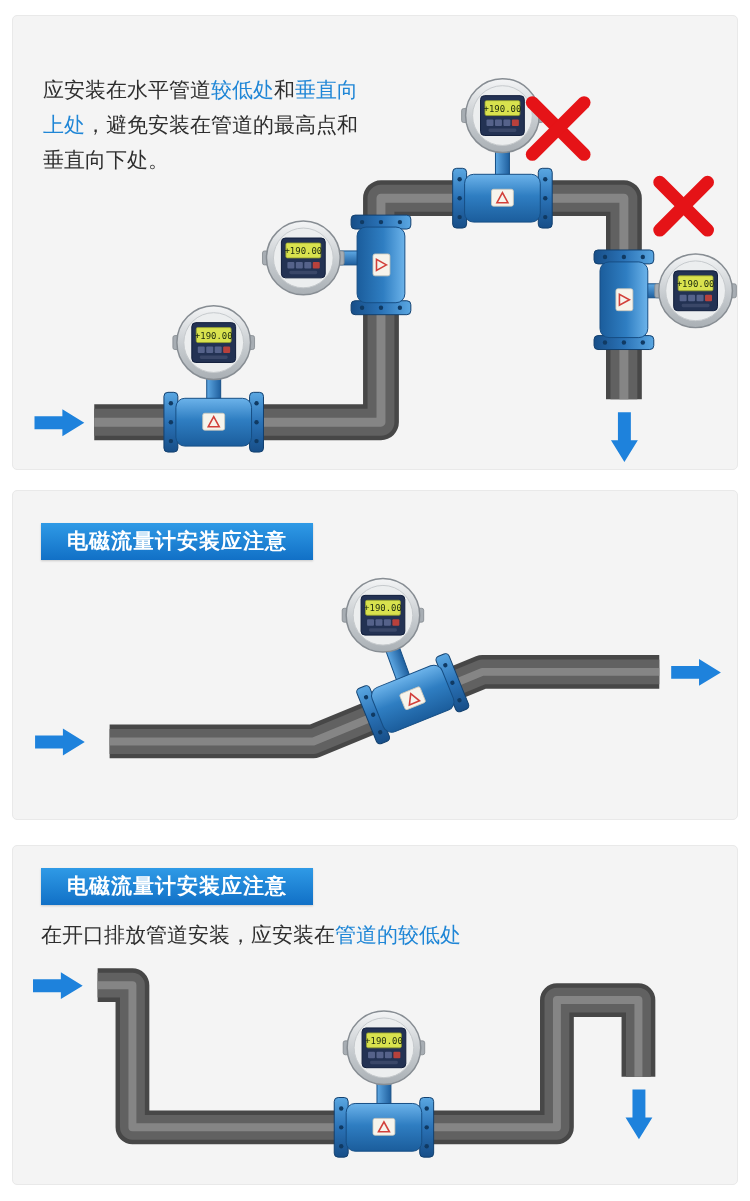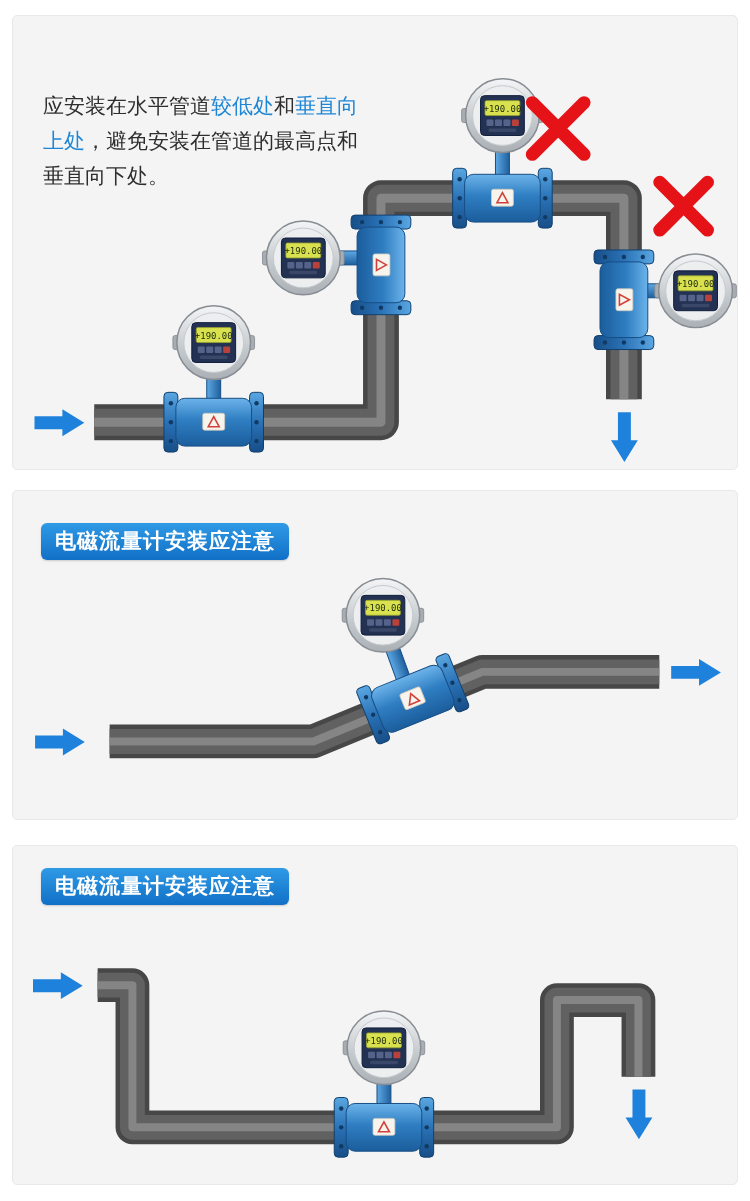--- a/index.html
+++ b/index.html
@@ -18,32 +18,32 @@
     overflow:hidden;
   }
   #panel1 { height:455px; }
   #panel2 { height:330px; margin-top:20px; }
   #panel3 { height:340px; margin-top:25px; }
   .diagram { position:absolute; left:0; top:0; width:100%; height:100%; display:block; }
   .copy { position:absolute; z-index:2; }
   .instruction {
     font-size:21px; line-height:35px; color:#2e2e2e;
   }
-  #panel1 .instruction { left:30px; top:72px; width:324px; }
+  #panel1 .instruction { left:30px; top:56px; width:324px; }
   #panel2 .instruction { left:28px; top:82px; white-space:nowrap; }
   #panel3 .instruction { left:28px; top:71px; white-space:nowrap; }
   .hl { color:#1f86d6; }
   .badge {
     position:absolute; z-index:2;
     display:inline-block;
     background:linear-gradient(180deg,#2f9ae6,#1170c6);
     color:#ffffff; font-weight:700; font-size:21px; line-height:1;
     letter-spacing:1px;
-    padding:7px 14px 9px;
-    border-radius:6px;
+    padding:7px 26px 9px;
+    border-radius:0;
     box-shadow:0 1px 2px rgba(0,0,0,0.18);
   }
   #panel2 .badge { left:28px; top:32px; }
   #panel3 .badge { left:28px; top:22px; }
 </style>
 </head>
 <body>
 
 <svg width="0" height="0" style="position:absolute" aria-hidden="true">
   <defs>
@@ -170,20 +170,23 @@
         <use href="#meterHead" transform="translate(370,125)"></use>
       </g>
 
       <path d="M20 246 H48 V239 L70 252.5 L48 266 V259 H20 Z" fill="#1e82dc"></path>
       <path d="M660 176 H688 V169 L710 182.5 L688 196 V189 H660 Z" fill="#1e82dc"></path>
     </svg>
   </section>
 
   <section class="panel" id="panel3">
     <div class="badge">电磁流量计安装应注意</div>
+    <p class="copy instruction">
+      <span>在开口排放管道安装，应安装在</span><span class="hl">管道的较低处</span>
+    </p>
     <svg class="diagram" viewBox="0 0 724 340">
       <g>
         <path d="M 83 140 L 118 140 L 118 283 L 545 283 L 545 155 L 627 155 L 627 232" fill="none" stroke="#474747" stroke-width="34" stroke-linejoin="round" stroke-linecap="butt"></path>
         <path d="M 83 140 L 118 140 L 118 283 L 545 283 L 545 155 L 627 155 L 627 232" fill="none" stroke="#616161" stroke-width="25" stroke-linejoin="round" stroke-linecap="butt"></path>
         <path d="M 83 140 L 118 140 L 118 283 L 545 283 L 545 155 L 627 155 L 627 232" fill="none" stroke="#8c8c8c" stroke-width="8" stroke-linejoin="round" stroke-linecap="butt" opacity="0.85"></path>
       </g>
 
       <g>
         <rect x="364" y="225" width="14" height="42" fill="url(#gNeckV)" stroke="#164e84" stroke-width="1"></rect>
         <use href="#meterBody" transform="translate(371,283)"></use>

